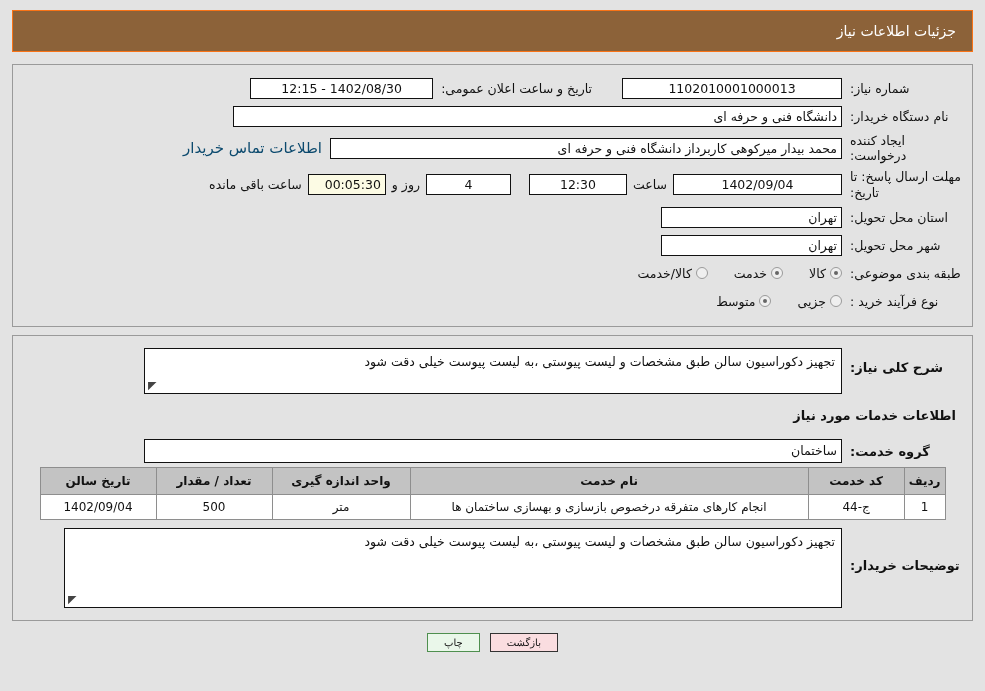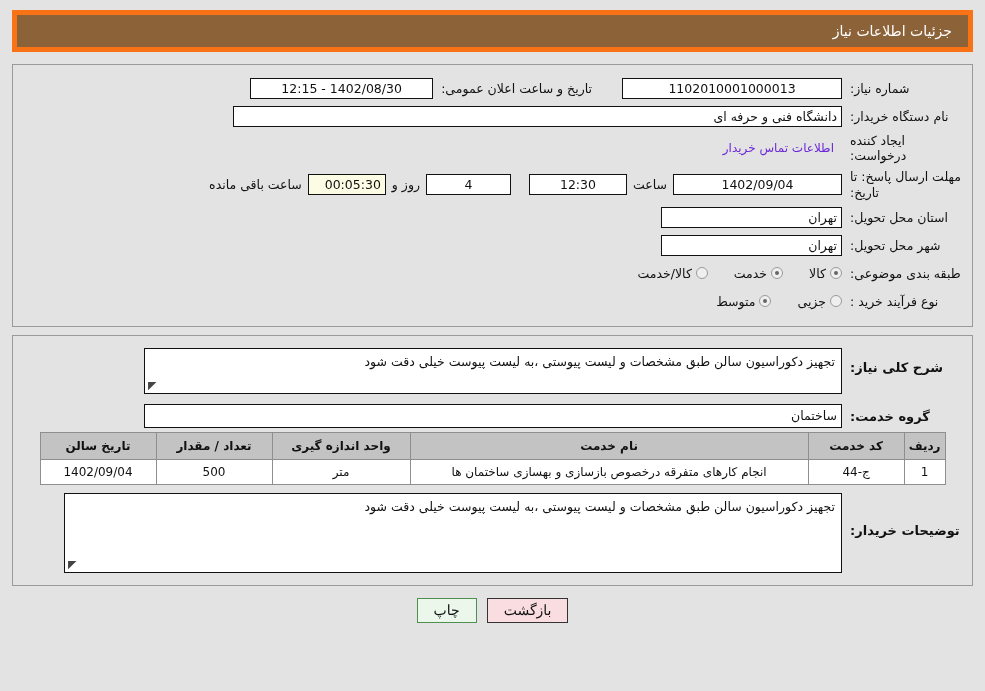--- a/index.html
+++ b/index.html
@@ -79,21 +79,21 @@
     background: #f0dada;
   }
 
   #content { position: relative; z-index: 2; }
 
   
   .titlebar {
     margin: 10px 12px 0 12px;
     height: 42px;
     background: #8c6239;
-    border: 5px solid #f97316;
+    border: 1px solid #f97316;
     color: #ffffff;
     display: flex;
     align-items: center;
     justify-content: flex-start;
     padding: 0 16px;
     font-size: 14px;
   }
 
   
   .panel {
@@ -137,22 +137,22 @@
   .fld.right { text-align: right; }
   .fld.cream { background: #fcfbe4; padding-left: 44px; }
 
   .inline-lbl {
     font-size: 12.5px;
     color: #111;
     padding: 0 6px;
     white-space: nowrap;
   }
   .link {
-    font-size: 12px;
-    color: #6d28d9;
+    font-size: 15px;
+    color: #0c4a6e;
     text-decoration: none;
     padding: 0 8px;
     white-space: nowrap;
     cursor: pointer;
   }
 
   
   .radio-wrap {
     display: flex;
     align-items: center;
@@ -252,24 +252,24 @@
 
   
   .btnbar {
     display: flex;
     justify-content: center;
     align-items: center;
     gap: 10px;
     margin-top: 12px;
   }
   .btn {
-    font-size: 14px;
+    font-size: 10px;
     padding: 3px 16px;
     cursor: pointer;
-    font-family: Liberation Serif, serif;
+    font-family: Liberation Sans, sans-serif;
     text-align: center;
   }
   .btn-print { background: #eaf7ea; border: 1px solid #4f8f4f; color: #111; }
   .btn-back  { background: #fadde0; border: 1px solid #333; color: #111; }
 </style>
 </head>
 <body>
 
 <div id="page">
 
@@ -296,20 +296,21 @@
         <span class="fld" style="width:183px">1402/08/30 - 12:15</span>
       </div>
 
       <div class="row">
         <span class="lbl w-right">نام دستگاه خریدار:</span>
         <span class="fld right" style="width:609px">دانشگاه فنی و حرفه ای</span>
       </div>
 
       <div class="row">
         <span class="lbl w-right">ایجاد کننده درخواست:</span>
+        <span class="fld right" style="width:512px">محمد بیدار میرکوهی کاربرداز دانشگاه فنی و حرفه ای</span>
         <a class="link">اطلاعات تماس خریدار</a>
       </div>
 
       <div class="row">
         <span class="lbl w-right" style="line-height:1.25">مهلت ارسال پاسخ: تا تاریخ:</span>
         <span class="fld" style="width:169px">1402/09/04</span>
         <span class="inline-lbl">ساعت</span>
         <span class="fld" style="width:98px">12:30</span>
         <span class="fld" style="width:85px;margin-right:18px">4</span>
         <span class="inline-lbl">روز و</span>
@@ -366,20 +367,21 @@
     <div class="panel p2">
 
       <div class="ta-row">
         <span class="ta-label">شرح کلی نیاز:</span>
         <div class="ta" style="width:698px;height:46px">
           <span>تجهیز دکوراسیون سالن طبق مشخصات و لیست پیوستی ،به لیست پیوست خیلی دقت شود</span>
           <span class="grip">◥</span>
         </div>
       </div>
 
+      <div class="section-heading" style="padding-right:6px;margin-top:10px">اطلاعات خدمات مورد نیاز</div>
 
       <div class="ta-row" style="margin-top:10px;align-items:center">
         <span class="ta-label" style="padding-top:0">گروه خدمت:</span>
         <span class="fld right" style="width:698px;height:24px;line-height:22px">ساختمان</span>
       </div>
 
       <table class="grid">
         <thead>
           <tr>
             <th style="width:34px">ردیف</th>

